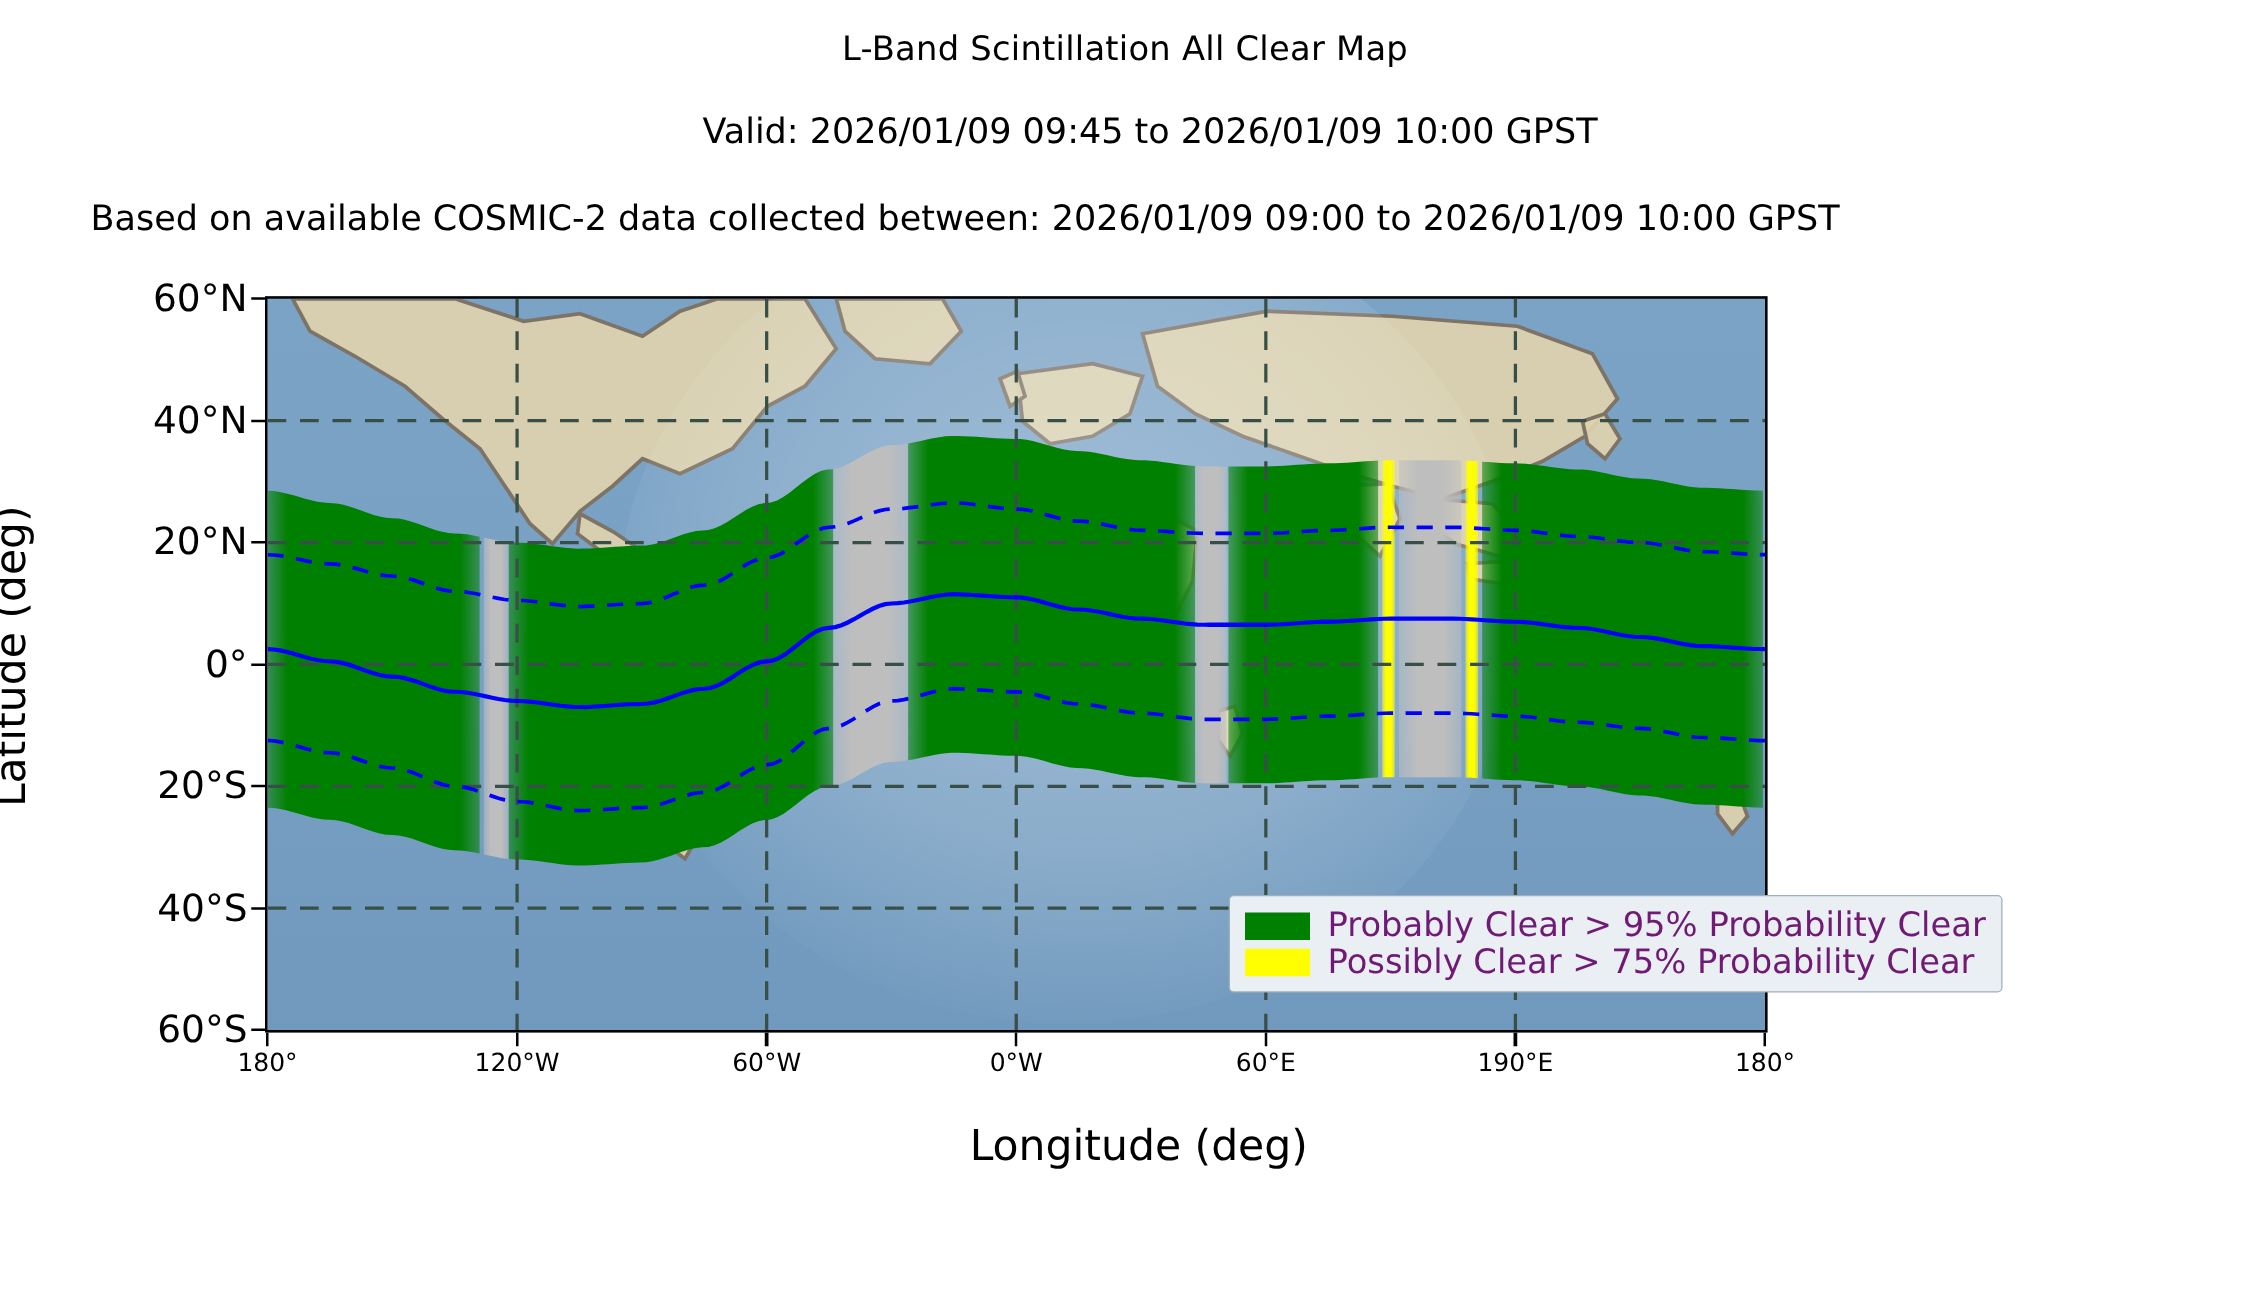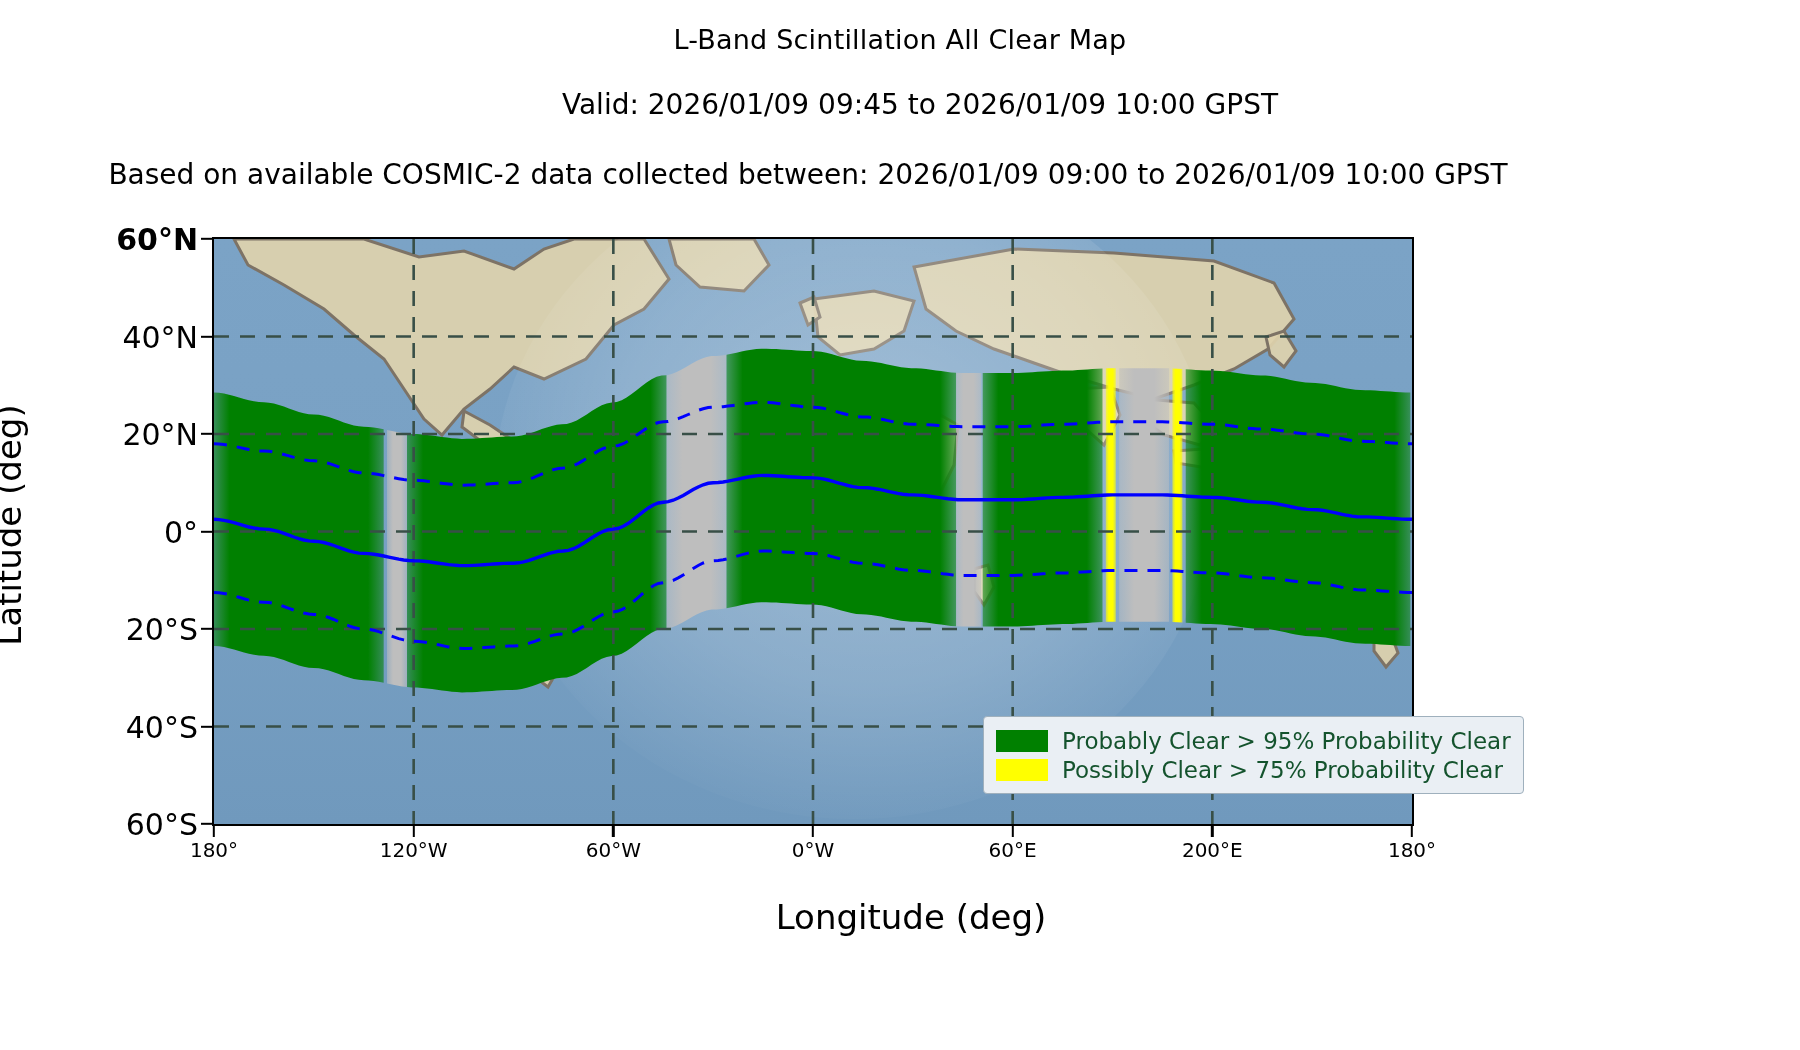--- a/index.html
+++ b/index.html
@@ -5,21 +5,21 @@
   html,body{margin:0;padding:0;background:#ffffff;}
   body{width:1800px;height:1050px;overflow:hidden;
        font-family:"DejaVu Sans","Liberation Sans",sans-serif;color:#000;}
   .figure{position:relative;width:1800px;height:1050px;background:#fff;}
 
   .title-main{position:absolute;left:0;top:24px;width:1800px;text-align:center;
               font-size:27px;letter-spacing:.2px;}
   .title-valid{position:absolute;left:0;top:88px;width:1800px;text-align:center;
                font-size:28px;padding-left:20px;}
   .title-based{position:absolute;left:0;top:158px;width:1544px;text-align:center;
-               font-size:28px;padding-left:36px;}
+               font-size:28px;}
 
   .plot{position:absolute;left:212px;top:237px;width:1202px;height:589px;
         border:2.4px solid #000;box-sizing:border-box;overflow:hidden;background:#7ba2c4;}
 
   .ylabel{position:absolute;left:-112px;top:50%;transform:translateY(-50%) rotate(-90deg);
           transform-origin:center;font-size:34px;white-space:nowrap;}
   .xlabel{position:absolute;left:0;top:897px;width:1800px;text-align:center;font-size:34px;padding-left:11px;}
 
   .ytick{position:absolute;right:1602px;transform:translateY(-50%);
          font-size:30px;white-space:nowrap;text-align:right;}
@@ -28,36 +28,36 @@
   .ytickmark{position:absolute;width:11px;height:2.4px;background:#000;left:201px;
              transform:translateY(-50%);}
   .xtickmark{position:absolute;height:11px;width:2.4px;background:#000;top:826px;
              transform:translateX(-50%);}
 
   .legend{position:absolute;left:983px;top:716px;z-index:9;
           background:#eaeff4;border:1.3px solid #9fb0bd;border-radius:4px;
           padding:9px 12px 9px 12px;}
   .legend-row{display:flex;align-items:center;height:29px;}
   .swatch{width:52px;height:22px;margin-right:14px;flex:none;}
-  .legend-text{font-size:23px;color:#14532d;white-space:nowrap;}
+  .legend-text{font-size:27px;color:#701a75;white-space:nowrap;}
 </style>
 </head>
 <body>
 
 <div class="figure">
 
   <div class="title-main">L-Band Scintillation All Clear Map</div>
   <div class="title-valid">Valid: 2026/01/09 09:45 to 2026/01/09 10:00 GPST</div>
   <div class="title-based">Based on available COSMIC-2 data collected between: 2026/01/09 09:00 to 2026/01/09 10:00 GPST</div>
 
   <div class="ylabel">Latitude (deg)</div>
   <div class="xlabel">Longitude (deg)</div>
 
   <div id="ytick-layer">
-      <div class="ytick" style="top: 239px; font-weight: bold;">60°N</div>
+      <div class="ytick" style="top: 239px;">60°N</div>
       <div class="ytickmark" style="top: 239px;"></div>
       <div class="ytick" style="top: 336.5px;">40°N</div>
       <div class="ytickmark" style="top: 336.5px;"></div>
       <div class="ytick" style="top: 434px;">20°N</div>
       <div class="ytickmark" style="top: 434px;"></div>
       <div class="ytick" style="top: 531.5px;">0°</div>
       <div class="ytickmark" style="top: 531.5px;"></div>
       <div class="ytick" style="top: 629px;">20°S</div>
       <div class="ytickmark" style="top: 629px;"></div>
       <div class="ytick" style="top: 726.5px;">40°S</div>
@@ -69,21 +69,21 @@
       <div class="xtick" style="left: 214px;">180°</div>
       <div class="xtickmark" style="left: 214px;"></div>
       <div class="xtick" style="left: 413.667px;">120°W</div>
       <div class="xtickmark" style="left: 413.667px;"></div>
       <div class="xtick" style="left: 613.333px;">60°W</div>
       <div class="xtickmark" style="left: 613.333px;"></div>
       <div class="xtick" style="left: 813px;">0°W</div>
       <div class="xtickmark" style="left: 813px;"></div>
       <div class="xtick" style="left: 1012.67px;">60°E</div>
       <div class="xtickmark" style="left: 1012.67px;"></div>
-      <div class="xtick" style="left: 1212.33px;">200°E</div>
+      <div class="xtick" style="left: 1212.33px;">190°E</div>
       <div class="xtickmark" style="left: 1212.33px;"></div>
       <div class="xtick" style="left: 1412px;">180°</div>
       <div class="xtickmark" style="left: 1412px;"></div>
     </div>
 
   <div class="plot">
     <svg id="map-svg" width="1198" height="585" viewBox="0 0 1198 585" preserveAspectRatio="none">
       <defs>
         <linearGradient id="oceanGrad" x1="0" y1="0" x2="0" y2="1">
           <stop offset="0%" stop-color="#7ba3c6"></stop>

